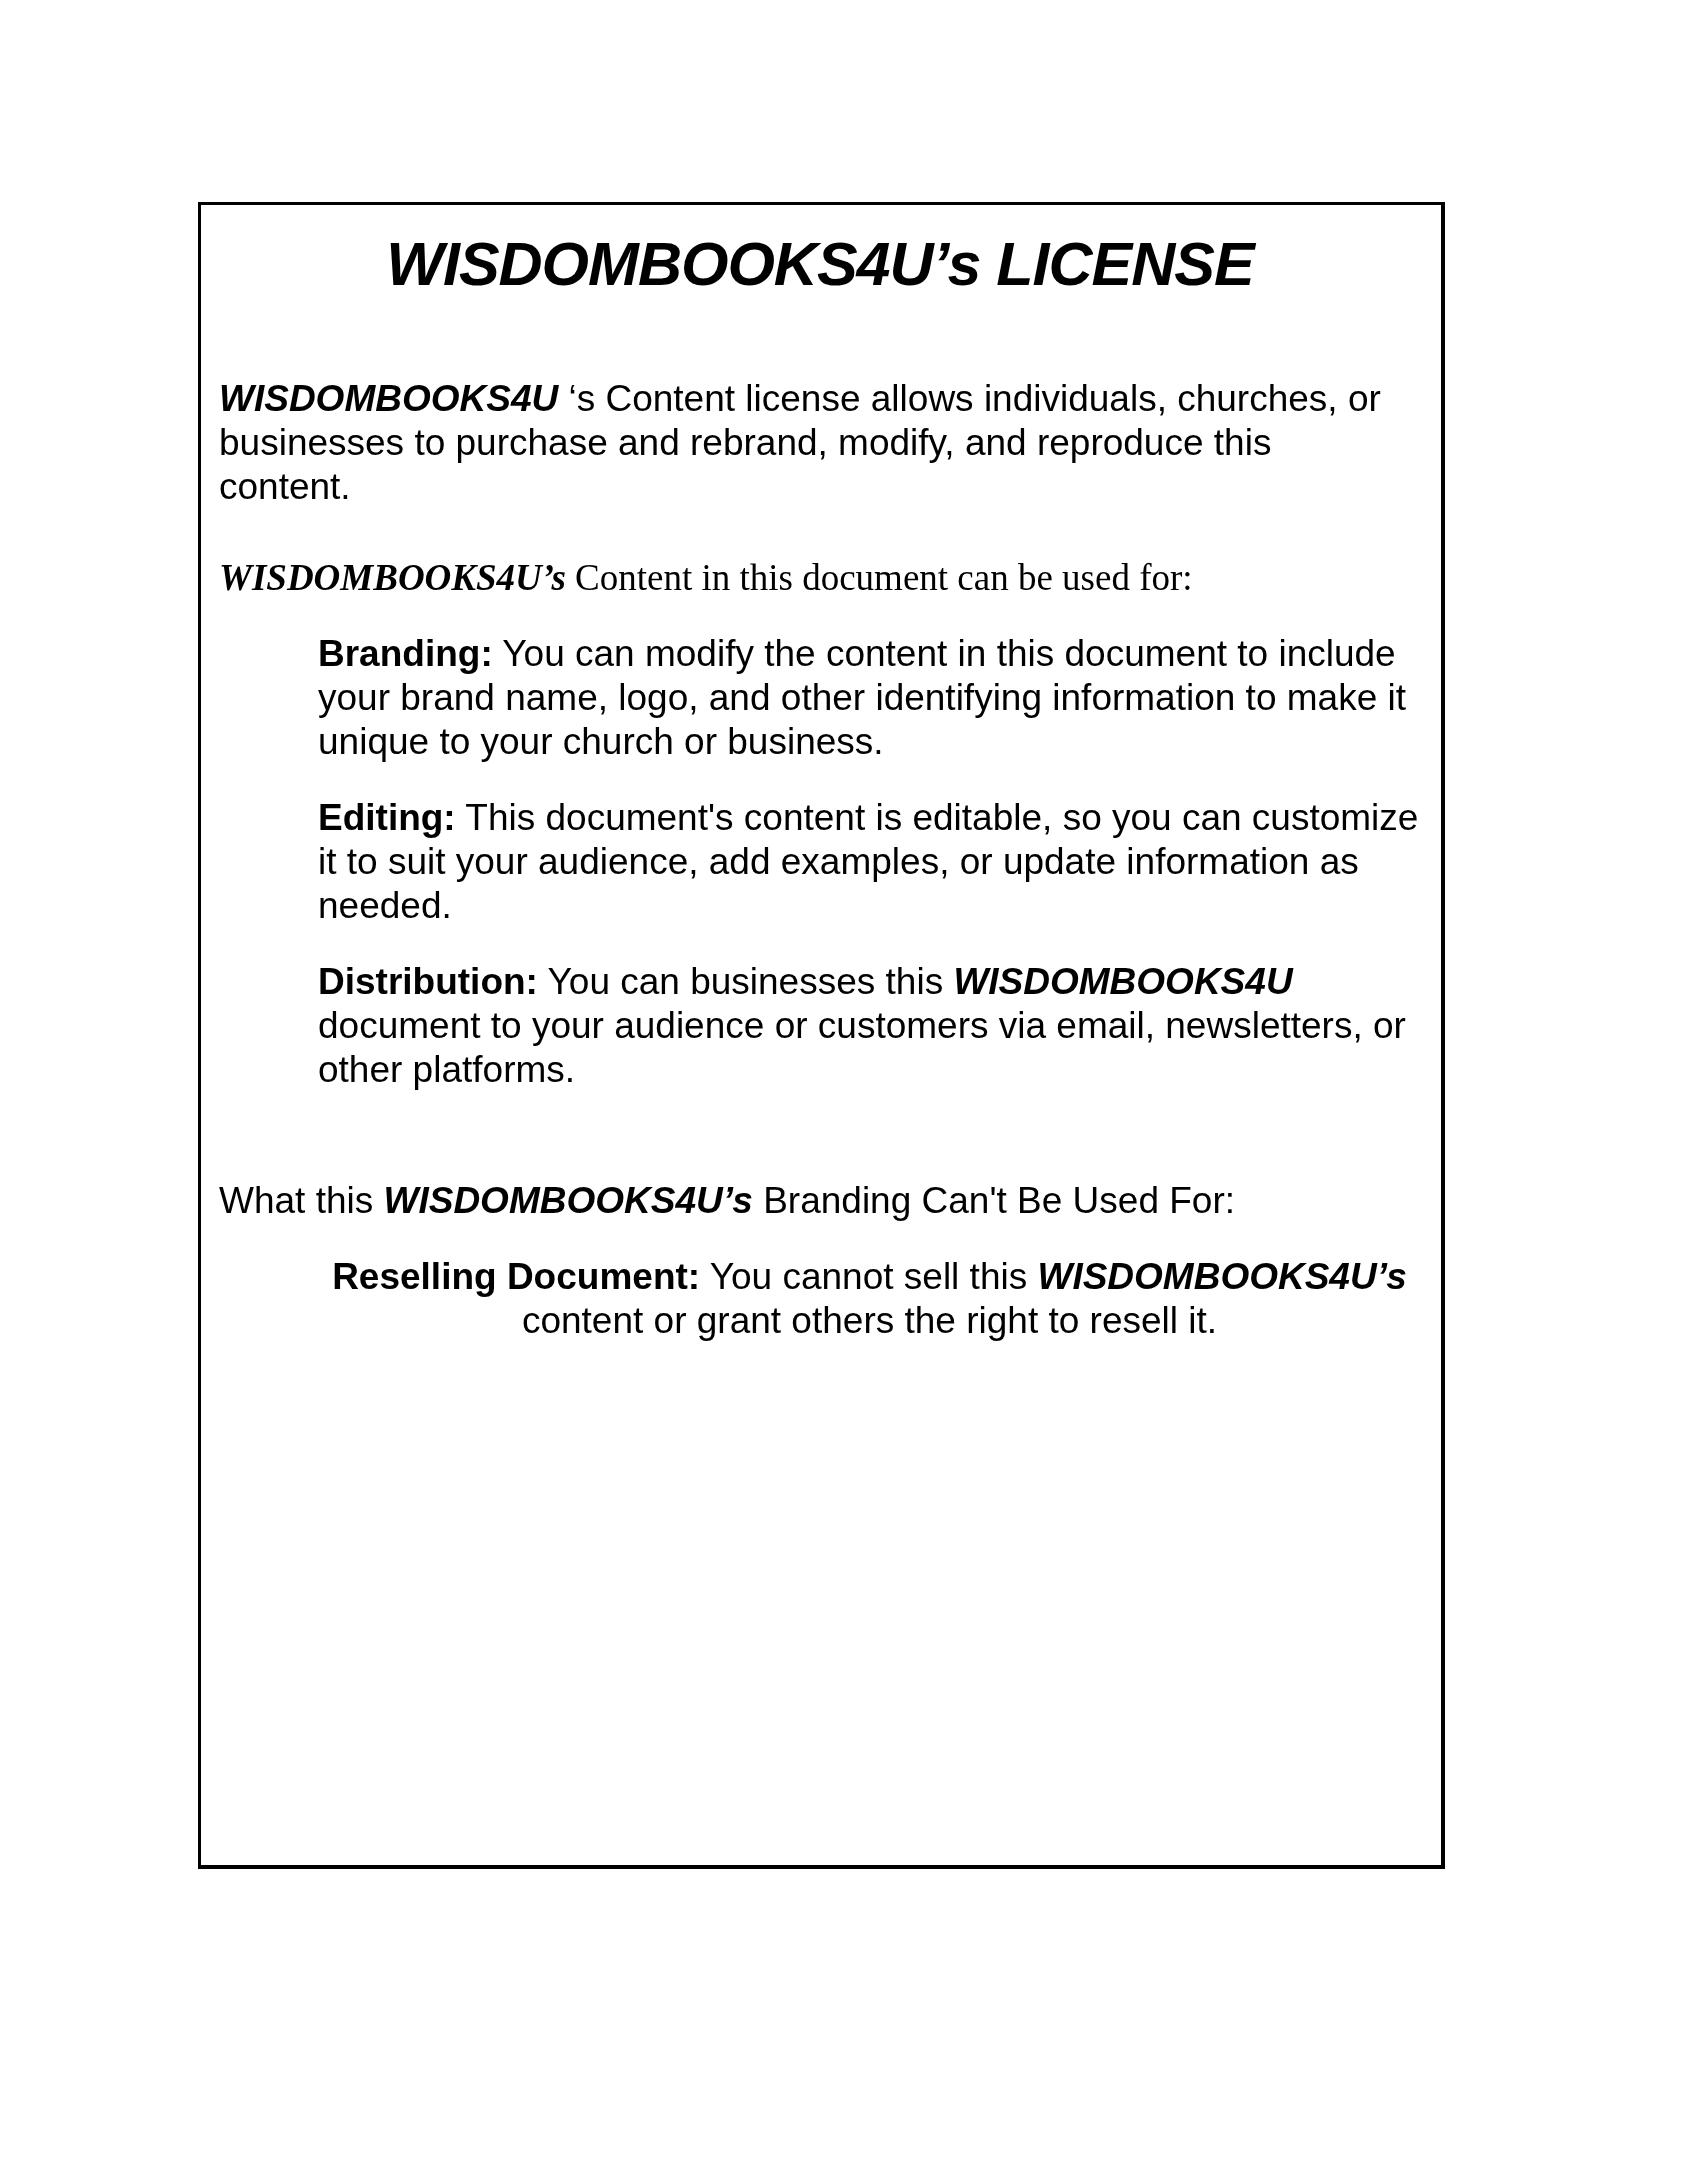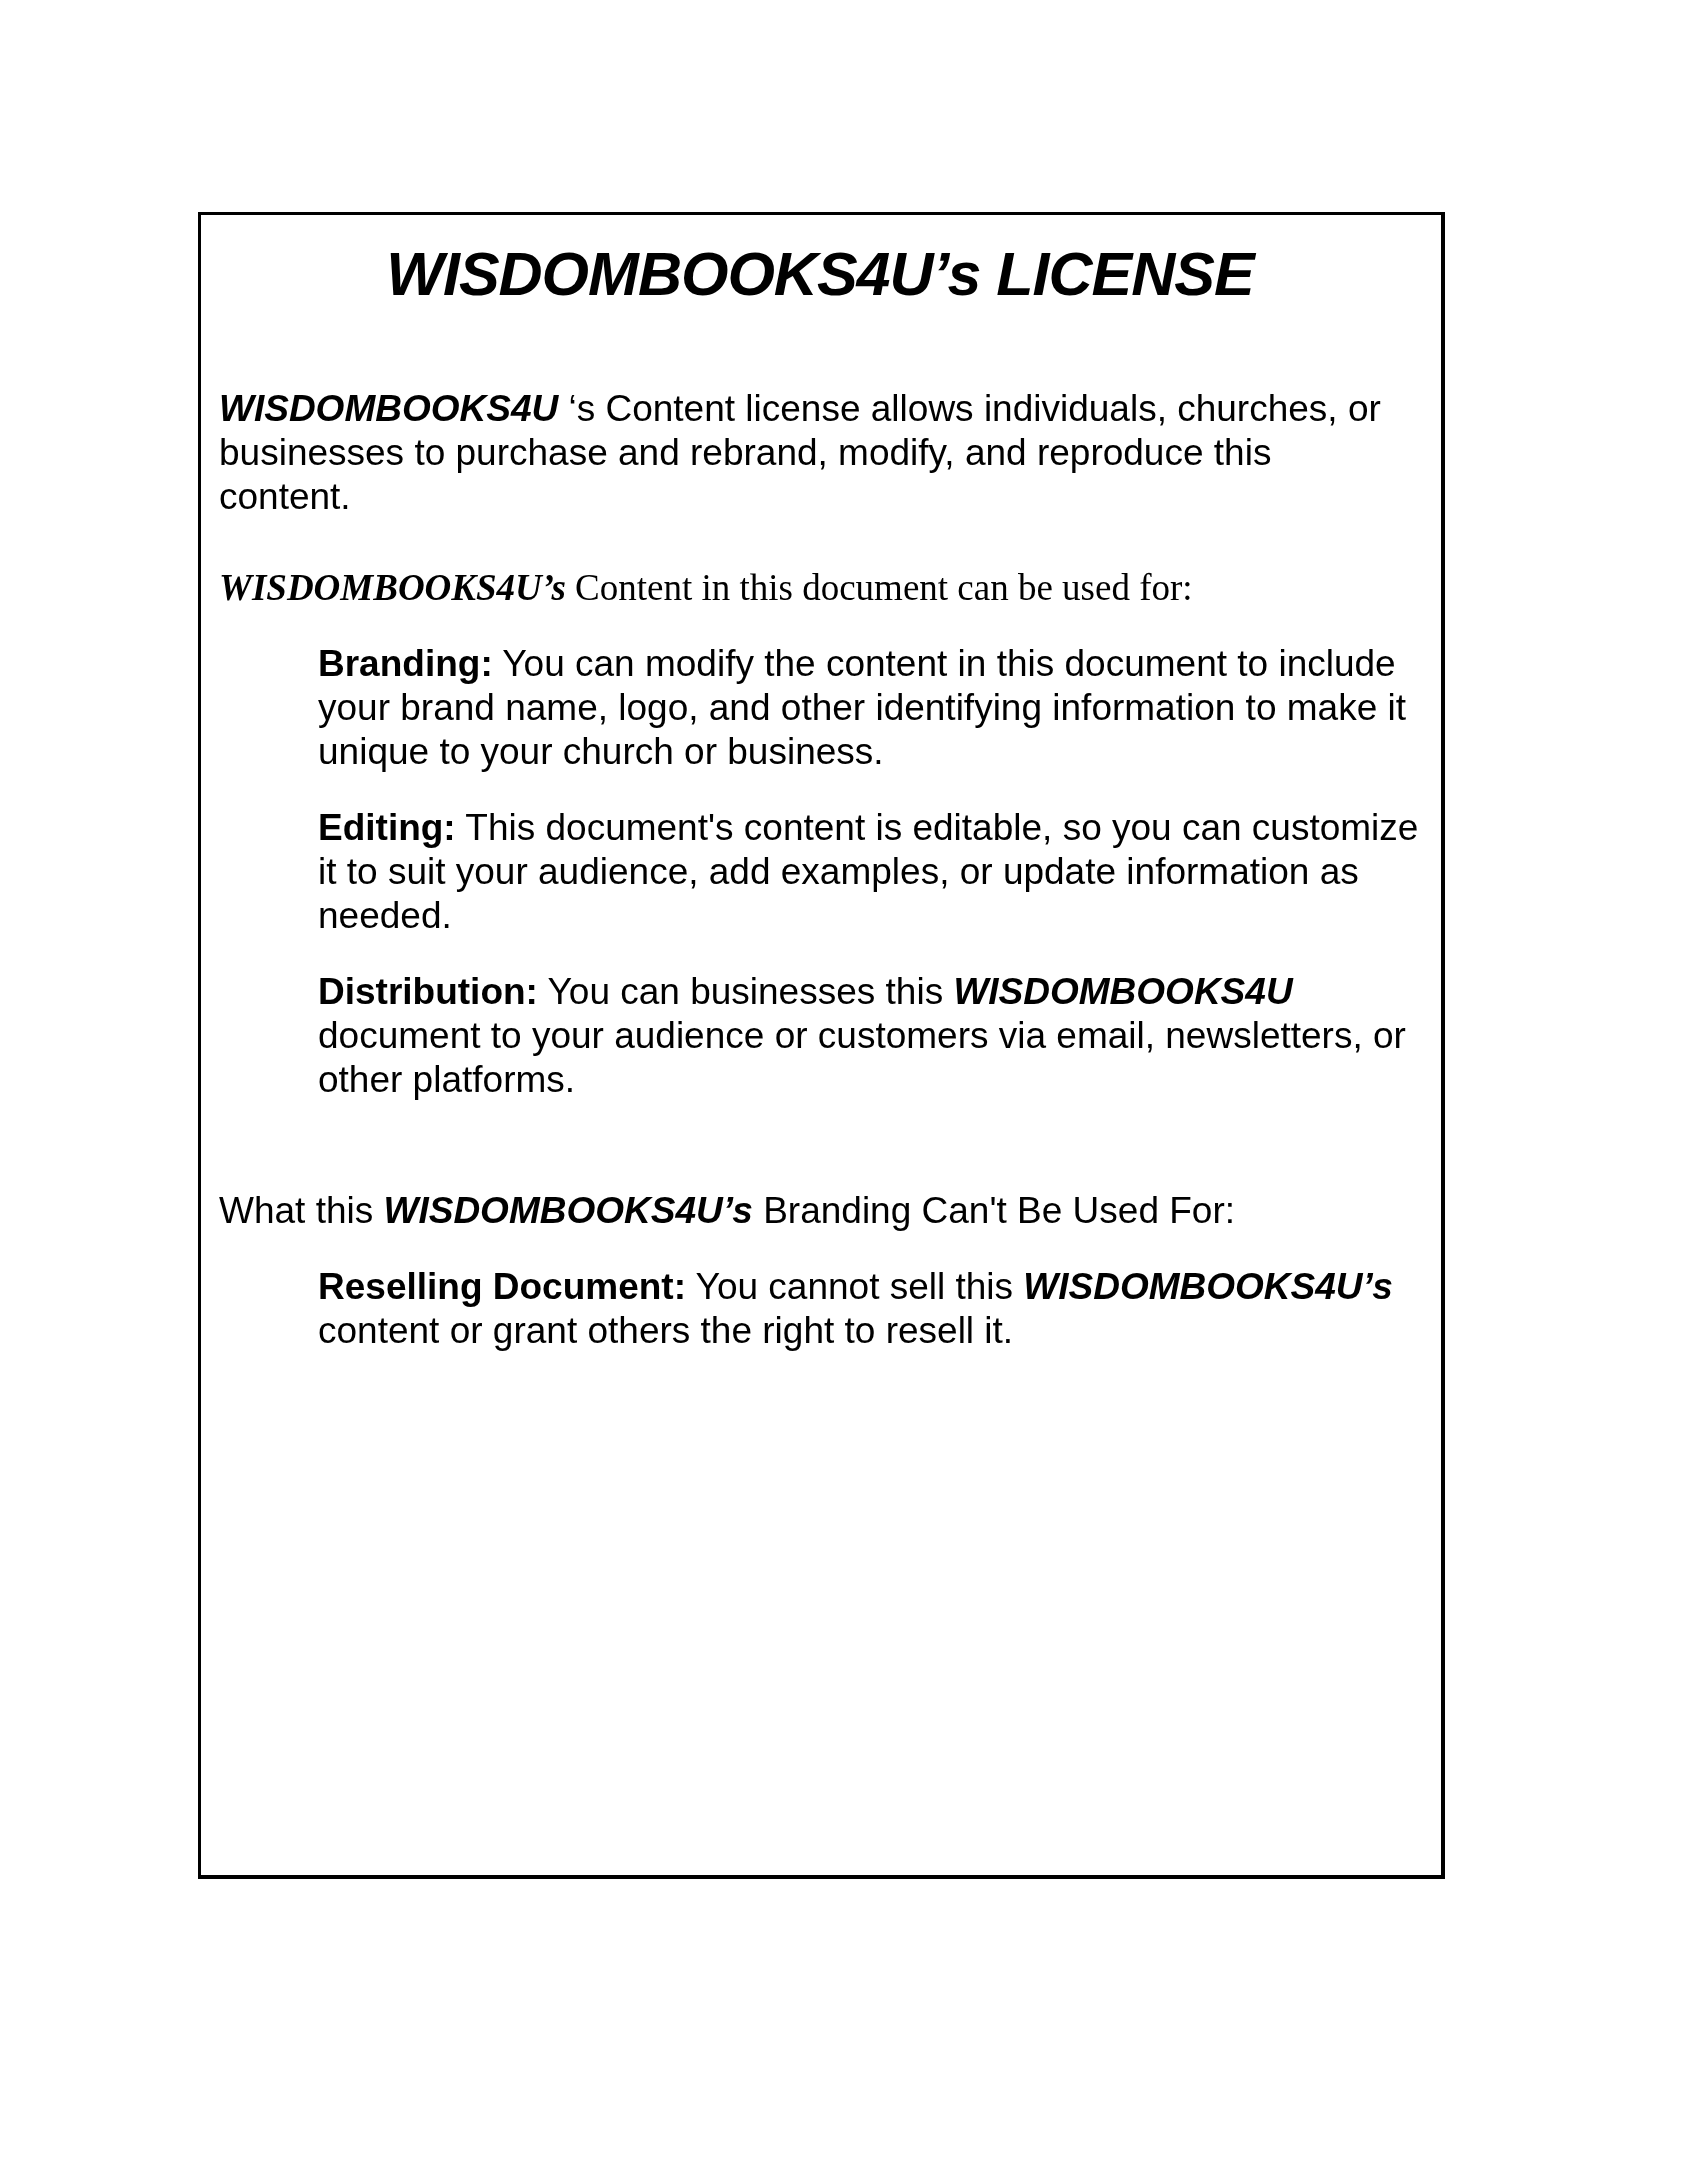--- a/index.html
+++ b/index.html
@@ -10,21 +10,21 @@
   body {
     position: relative;
     width: 1683px;
     height: 2178px;
     font-family: "Liberation Sans", sans-serif;
     color: #000000;
   }
   .license-box {
     position: absolute;
     left: 198px;
-    top: 212px;
+    top: 202px;
     width: 1247px;
     height: 1667px;
     box-sizing: border-box;
     border: 3px solid #000000;
     border-right-width: 4px;
     border-bottom-width: 4px;
     background: #ffffff;
     padding: 0 20px 0 18px;
     overflow: hidden;
   }
@@ -41,21 +41,21 @@
   .para {
     font-size: 37px;
     line-height: 44px;
     margin: 22px 0 0 0;
     white-space: pre-wrap;
   }
   .type-lead    { margin-top: 73px; }
   .type-heading { margin-top: 47px; font-family: Liberation Serif, serif; }
   .type-item    { margin-top: 32px; margin-left: 99px; }
   .type-section { margin-top: 87px; }
-  .type-section + .type-item { margin-top: 32px; }
+  .type-section + .type-item { margin-top: 32px; text-align: center; }
   .seg-brand   { font-weight: bold; font-style: italic; }
   .seg-bold    { font-weight: bold; }
   .seg-regular { font-weight: normal; font-style: normal; }
 </style>
 </head>
 <body>
 
 <div class="license-box">
   <h1 class="license-title">WISDOMBOOKS4U’s LICENSE</h1>
   <div>

